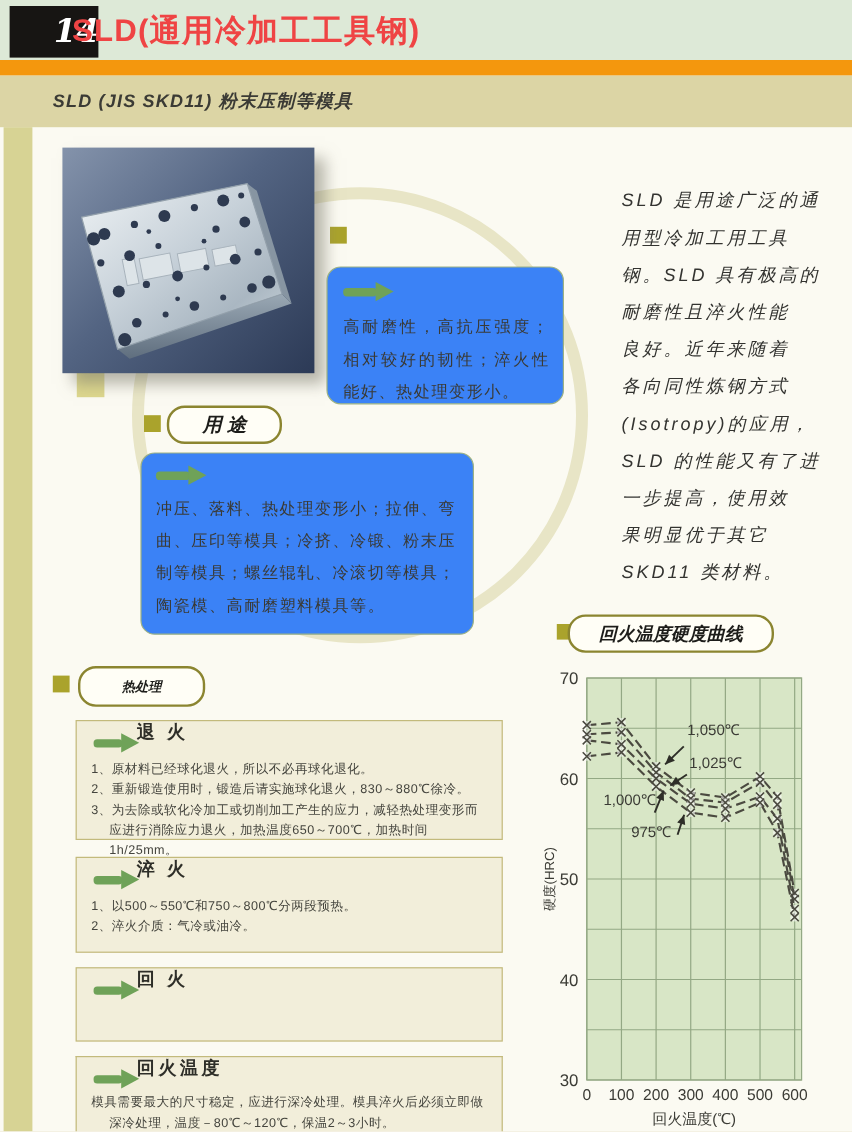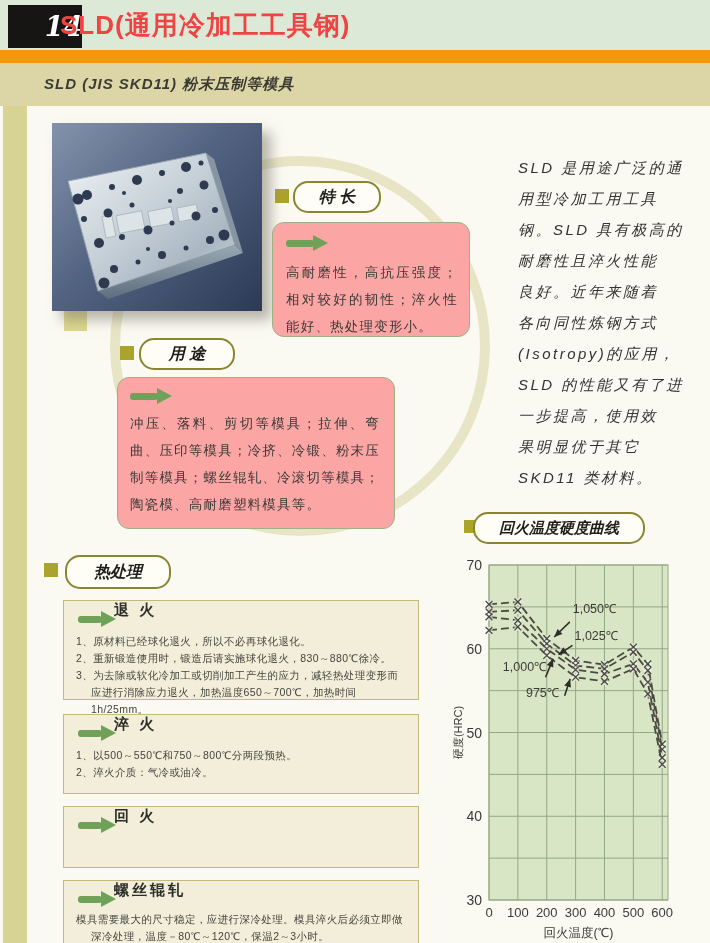--- a/index.html
+++ b/index.html
@@ -28,21 +28,21 @@
          background:linear-gradient(135deg,#8493ab 0%,#536482 45%,#2c3a56 100%);
          box-shadow:9px 9px 12px rgba(125,123,110,.55);}
 
   
   .sq{position:absolute;width:14px;height:14px;background:#aaa32c;}
   .pill{position:absolute;background:#fffef6;border:2px solid #8b8530;border-radius:15px;
         display:flex;align-items:center;justify-content:center;
         font-weight:bold;font-style:italic;color:#1d1d1a;}
 
   
-  .info-box{position:absolute;background:#fca5a5;border:1.5px solid #9db284;border-radius:12px;z-index:2;}
+  .info-box{position:absolute;background:#3b82f6;border:1.5px solid #9db284;border-radius:12px;z-index:2;}
   .garrow{position:absolute;height:16px;}
   .garrow .bar{position:absolute;left:0;top:5px;height:7px;background:#6fa258;border-radius:3px;}
   .garrow .tri{position:absolute;top:0;width:0;height:0;border-top:8px solid transparent;
                border-bottom:8px solid transparent;border-left:15px solid #6fa258;}
   .box-text{position:absolute;font-size:13.5px;line-height:27px;letter-spacing:1.2px;
             color:#3a3a35;text-align:justify;}
 
   
   .intro{position:absolute;left:518px;top:152px;width:195px;z-index:2;}
   .intro div{font-size:15px;font-style:italic;letter-spacing:2.5px;line-height:31px;color:#333330;white-space:nowrap;}
@@ -131,37 +131,36 @@
           <circle cx="172" cy="112" r="5.5"></circle>
           <circle cx="26" cy="76" r="5.5"></circle>
         <circle cx="96" cy="126" r="2"></circle>
           <circle cx="72" cy="70" r="2"></circle>
           <circle cx="118" cy="78" r="2"></circle>
       </g>
     </svg>
   </div>
 
   <div class="sq" style="left:275px;top:189px"></div>
-  <div class="pill" style="left:293px;top:181px;width:84px;height:28px;font-size:16px">特 长</div>
   <div class="info-box" style="left:272px;top:222px;width:196px;height:113px">
     <div class="garrow" style="left:13px;top:12px;width:42px">
       <div class="bar" style="width:28px"></div>
         <div class="tri" style="left:27px"></div>
     </div>
     <div class="box-text" style="left:13px;top:36px;width:172px">高耐磨性，高抗压强度；相对较好的韧性；淬火性能好、热处理变形小。</div>
   </div>
 
   <div class="sq" style="left:120px;top:346px"></div>
   <div class="pill" style="left:139px;top:338px;width:92px;height:28px;font-size:16px">用 途</div>
   <div class="info-box" style="left:117px;top:377px;width:276px;height:150px">
     <div class="garrow" style="left:12px;top:10px;width:42px">
       <div class="bar" style="width:28px"></div>
         <div class="tri" style="left:27px"></div>
     </div>
-    <div class="box-text" style="left:12px;top:32px;width:250px">冲压、落料、剪切等模具；拉伸、弯曲、压印等模具；冷挤、冷锻、粉末压制等模具；螺丝辊轧、冷滚切等模具；陶瓷模、高耐磨塑料模具等。</div>
+    <div class="box-text" style="left:12px;top:32px;width:250px">冲压、落料、热处理变形小；拉伸、弯曲、压印等模具；冷挤、冷锻、粉末压制等模具；螺丝辊轧、冷滚切等模具；陶瓷模、高耐磨塑料模具等。</div>
   </div>
 
   <div class="intro">
     <div>SLD 是用途广泛的通</div>
     <div>用型冷加工用工具</div>
     <div>钢。SLD 具有极高的</div>
     <div>耐磨性且淬火性能</div>
     <div>良好。近年来随着</div>
     <div>各向同性炼钢方式</div>
     <div>(Isotropy)的应用，</div>
@@ -281,21 +280,21 @@
       <polygon points="106.57903225806452,106.61250000000003 115.17887698724654,105.09834325977788 111.30361176341178,99.26890765717131" fill="#2e2e28"></polygon>
       <text x="50.85806451612903" y="122.52500000000002" font-size="12.5" fill="#3b3b35">1,000℃</text>
       <line x1="93.58709677419355" y1="129.22499999999997" x2="101.09354838709677" y2="110.80000000000003" stroke="#2e2e28" stroke-width="1.6"></line>
       <polygon points="101.09354838709677,110.80000000000003 94.83385849396923,116.88820847555971 101.31650868430323,119.5292776737752" fill="#2e2e28"></polygon>
       <text x="73.95483870967742" y="149.325" font-size="12.5" fill="#3b3b35">975℃</text>
       <line x1="112.64193548387097" y1="147.65000000000003" x2="118.12741935483871" y2="130.90000000000003" stroke="#2e2e28" stroke-width="1.6"></line>
       <polygon points="118.12741935483871,130.90000000000003 112.31142935708371,137.413390848553 118.96377876644718,139.59197922999212" fill="#2e2e28"></polygon>
     </svg>
 
   <div class="sq" style="left:44px;top:563px"></div>
-  <div class="pill" style="left:65px;top:555px;width:102px;height:30px;font-size:16px">热处理</div>
+  <div class="pill" style="left:65px;top:555px;width:102px;height:30px;font-size:11px">热处理</div>
 
   <div class="heat-box" style="top:600px;height:98px">
     <div class="garrow heat-arrow" style="width:36px">
       <div class="bar" style="width:24px"></div>
         <div class="tri" style="left:23px"></div>
     </div>
     <div class="heat-title">退 火</div>
     <div class="heat-items" style="top:32px">
       <div>1、原材料已经球化退火，所以不必再球化退化。</div>
       <div>2、重新锻造使用时，锻造后请实施球化退火，830～880℃徐冷。</div>
@@ -321,19 +320,19 @@
         <div class="tri" style="left:23px"></div>
     </div>
     <div class="heat-title">回 火</div>
   </div>
 
   <div class="heat-box" style="top:880px;height:63px;border-bottom:none">
     <div class="garrow heat-arrow" style="width:36px">
       <div class="bar" style="width:24px"></div>
         <div class="tri" style="left:23px"></div>
     </div>
-    <div class="heat-title">螺丝辊轧</div>
+    <div class="heat-title">回火温度</div>
     <div class="heat-items" style="top:30px">
       <div>模具需要最大的尺寸稳定，应进行深冷处理。模具淬火后必须立即做深冷处理，温度－80℃～120℃，保温2～3小时。</div>
     </div>
   </div>
 
 </div>
 
 </body></html>

